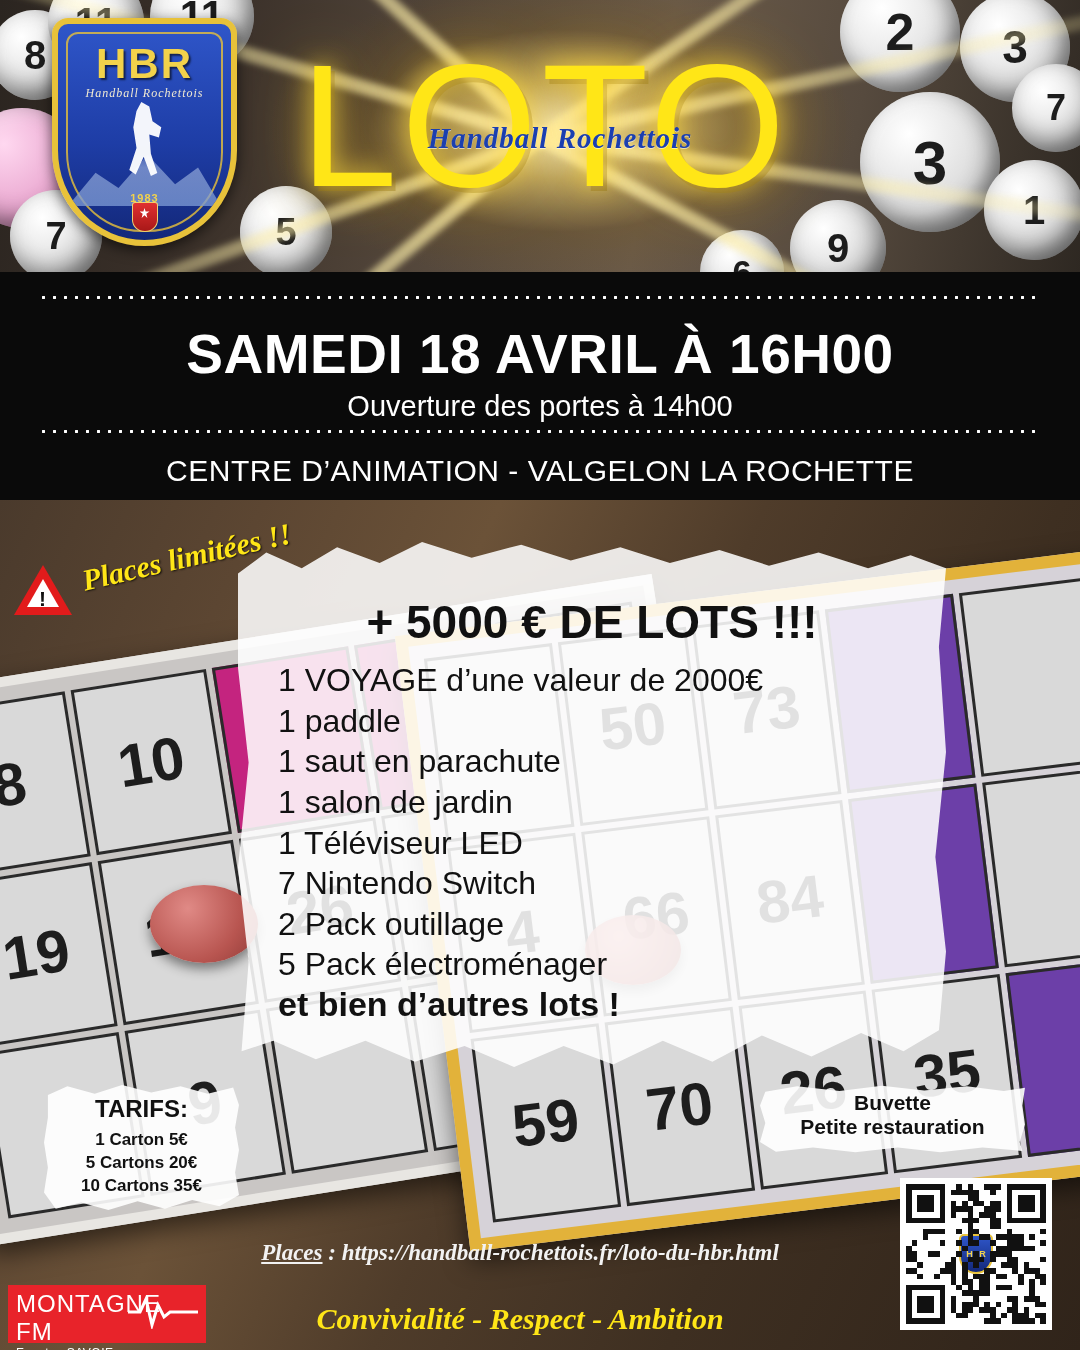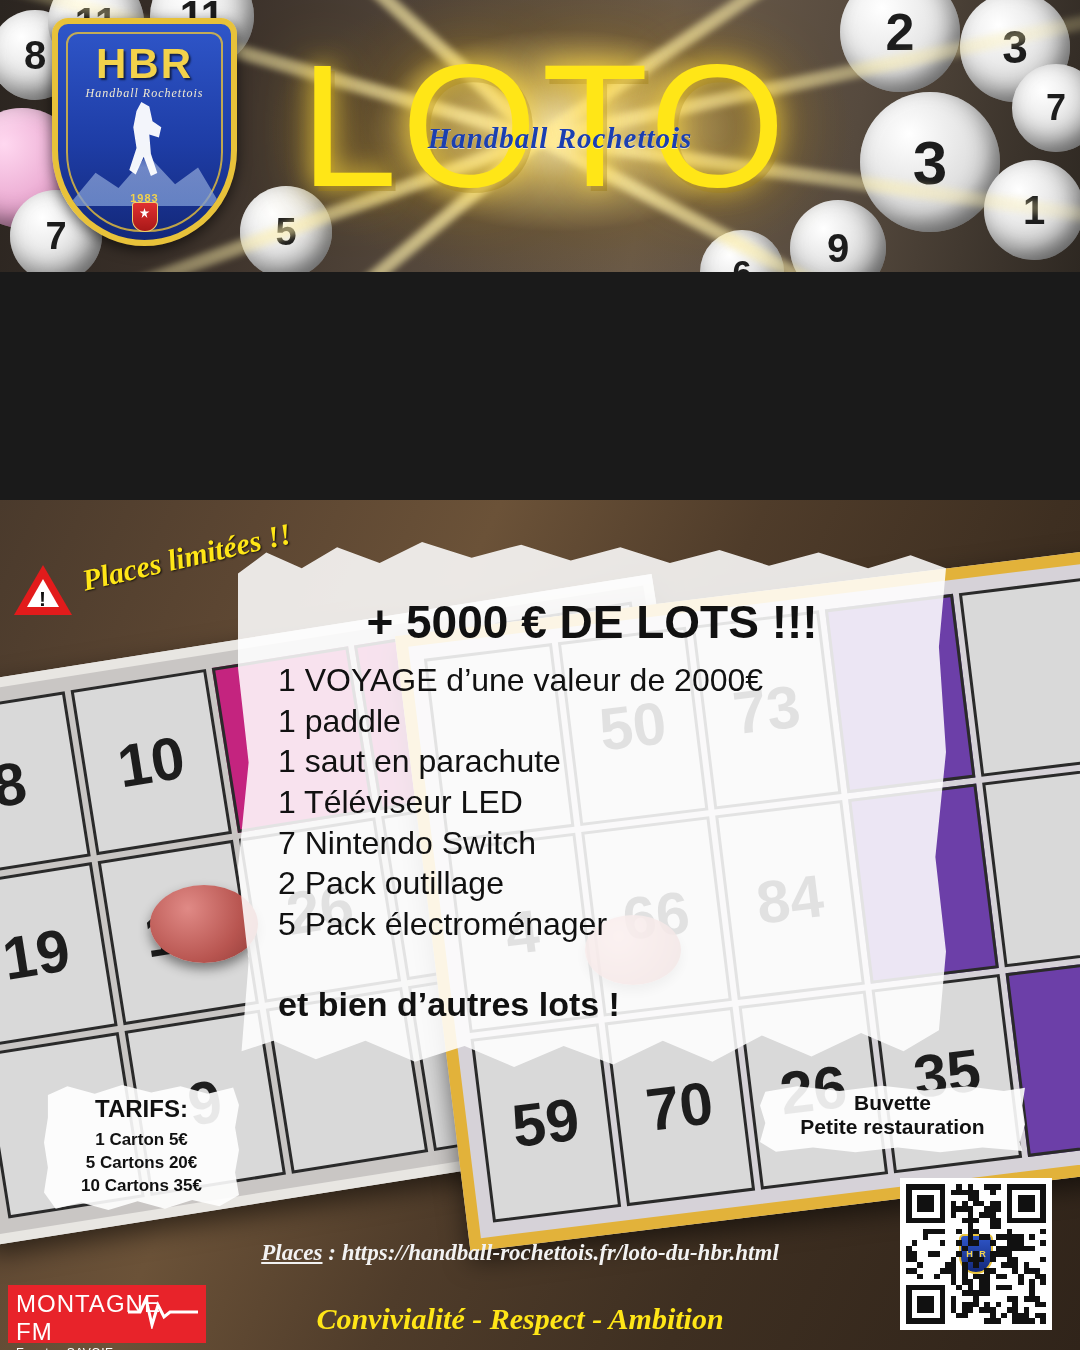--- a/index.html
+++ b/index.html
@@ -320,20 +320,27 @@
         <div class="shield-fig"></div>
         <div class="shield-year">1983</div>
         <div class="shield-crest"></div>
       </div>
     </div>
 
     <div class="loto-title">LOTO</div>
     <div class="loto-sub">Handball Rochettois</div>
   </div>
 
+  <div class="band">
+    <div class="dotline dot1"></div>
+    <div class="band-date">SAMEDI 18 AVRIL À 16H00</div>
+    <div class="band-open">Ouverture des portes à 14h00</div>
+    <div class="dotline dot2"></div>
+    <div class="band-place">CENTRE D’ANIMATION - VALGELON LA ROCHETTE</div>
+  </div>
 
   <div class="main">
 
     <div class="card-photo card-a">
       <div class="grid">
         <div class="cell">8</div>
         <div class="cell">10</div>
         <div class="cell pink blank">.</div>
         <div class="cell pink blank">.</div>
         <div class="cell blank">.</div>
@@ -380,20 +387,21 @@
     <div class="warn-bang">!</div>
   </div>
   <div class="places">Places limitées !!</div>
 
   <div class="prize-paper"></div>
   <div class="prize-title">+ 5000 € DE LOTS !!!</div>
   <ul class="prize-list">
     <li>1 VOYAGE d’une valeur de 2000€</li>
     <li>1 paddle</li>
     <li>1 saut en parachute</li>
+    <li>1 salon de jardin</li>
     <li>1 Téléviseur LED</li>
     <li>7 Nintendo Switch</li>
     <li>2 Pack outillage</li>
     <li>5 Pack électroménager</li>
   </ul>
   <div class="prize-last">et bien d’autres lots !</div>
 
   <div class="tarifs">
     <div class="tarifs-title">TARIFS:</div>
     <div class="tarifs-line">1 Carton 5€</div>

